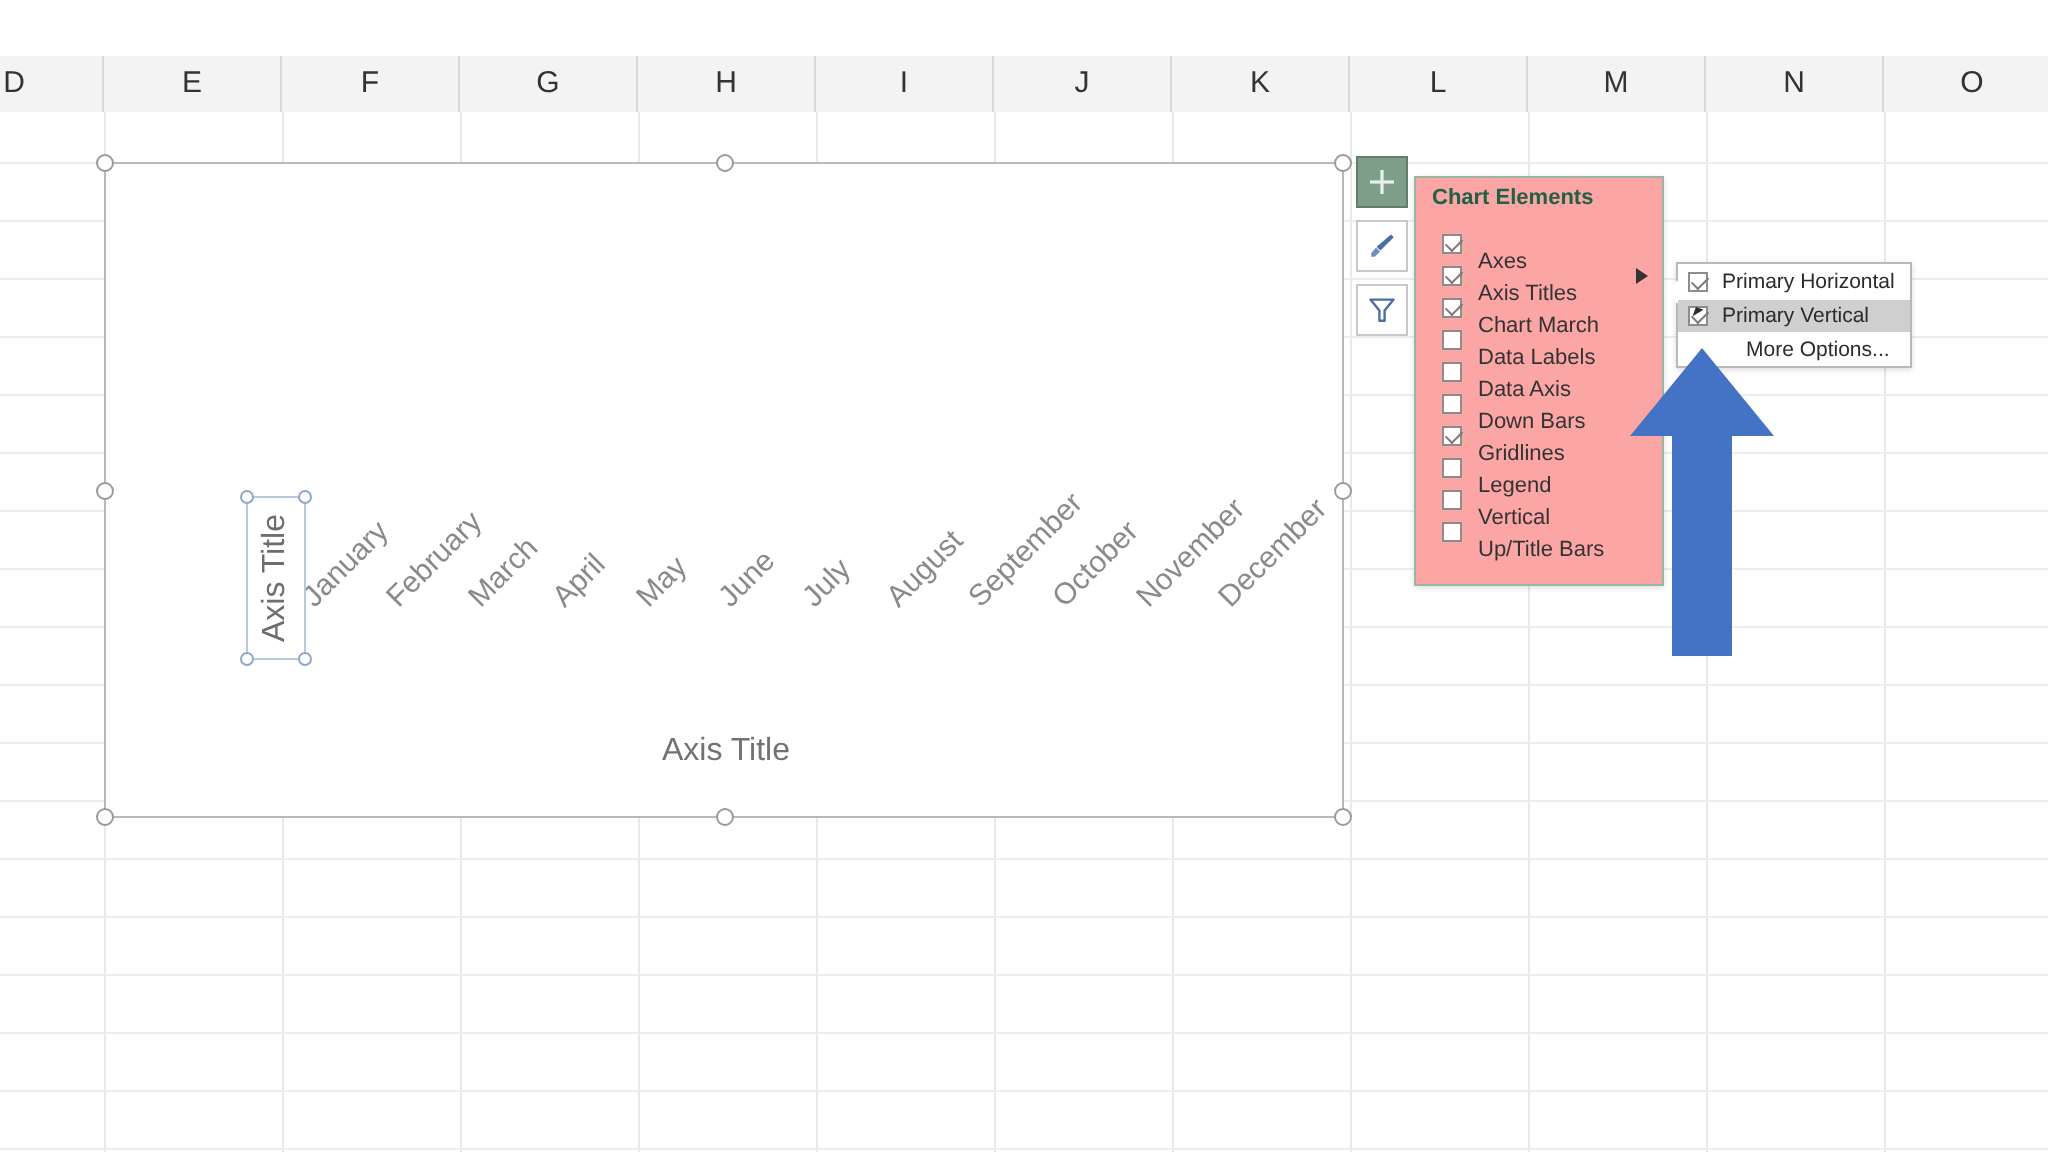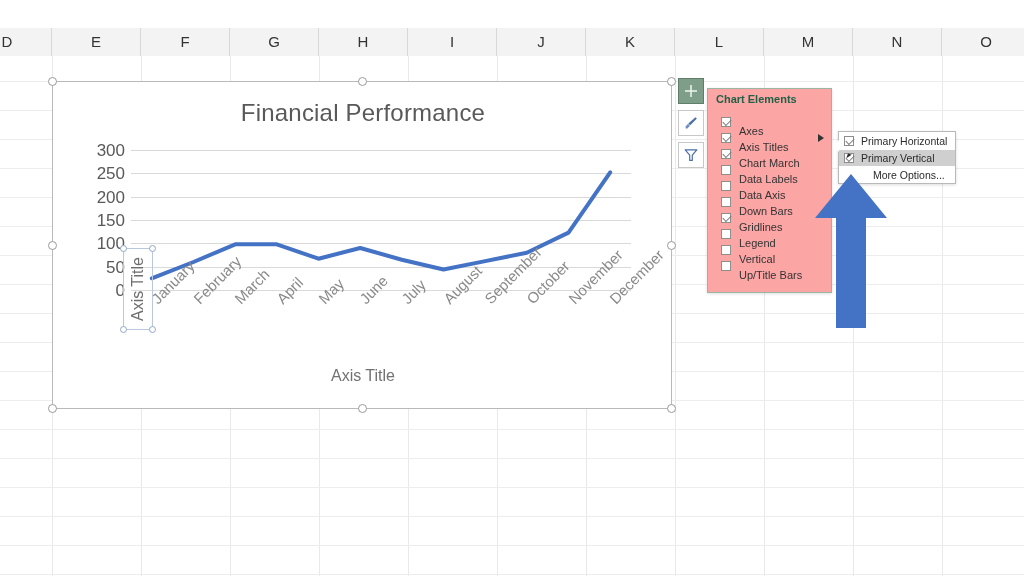--- a/index.html
+++ b/index.html
@@ -207,43 +207,21 @@
 
     <div class="handle h-tl"></div>
     <div class="handle h-tc"></div>
     <div class="handle h-tr"></div>
     <div class="handle h-ml"></div>
     <div class="handle h-mr"></div>
     <div class="handle h-bl"></div>
     <div class="handle h-bc"></div>
     <div class="handle h-br"></div>
 
-    <div class="chart-title">Financial Performance</div>
-
-    <div class="plot">
-      <div id="ygrid">
-          <div class="gl" style="top: 0px;"></div>
-          <div class="ytick" style="top: -8px;">300</div>
-          <div class="gl" style="top: 23.3333px;"></div>
-          <div class="ytick" style="top: 15.3333px;">250</div>
-          <div class="gl" style="top: 46.6667px;"></div>
-          <div class="ytick" style="top: 38.6667px;">200</div>
-          <div class="gl" style="top: 70px;"></div>
-          <div class="ytick" style="top: 62px;">150</div>
-          <div class="gl" style="top: 93.3333px;"></div>
-          <div class="ytick" style="top: 85.3333px;">100</div>
-          <div class="gl" style="top: 116.667px;"></div>
-          <div class="ytick" style="top: 108.667px;">50</div>
-          <div class="gl" style="top: 140px;"></div>
-          <div class="ytick" style="top: 132px;">0</div>
-        </div>
-      <svg class="series-svg" viewBox="0 0 500 140" preserveAspectRatio="none">
-        <polyline id="series-line" fill="none" stroke="#4472C4" stroke-width="4" stroke-linejoin="round" stroke-linecap="round" points="20.8,128.3 62.5,112.0 104.2,94.3 145.8,94.3 187.5,108.7 229.2,98.0 270.8,109.7 312.5,119.5 354.2,111.1 395.8,102.7 437.5,82.6 479.2,22.4"></polyline>
-      </svg>
-    </div>
+
 
     <div class="xlabels">
         <div class="xlab" style="left: 16.8333px;">January</div>
         <div class="xlab" style="left: 58.5px;">February</div>
         <div class="xlab" style="left: 100.167px;">March</div>
         <div class="xlab" style="left: 141.833px;">April</div>
         <div class="xlab" style="left: 183.5px;">May</div>
         <div class="xlab" style="left: 225.167px;">June</div>
         <div class="xlab" style="left: 266.833px;">July</div>
         <div class="xlab" style="left: 308.5px;">August</div>

